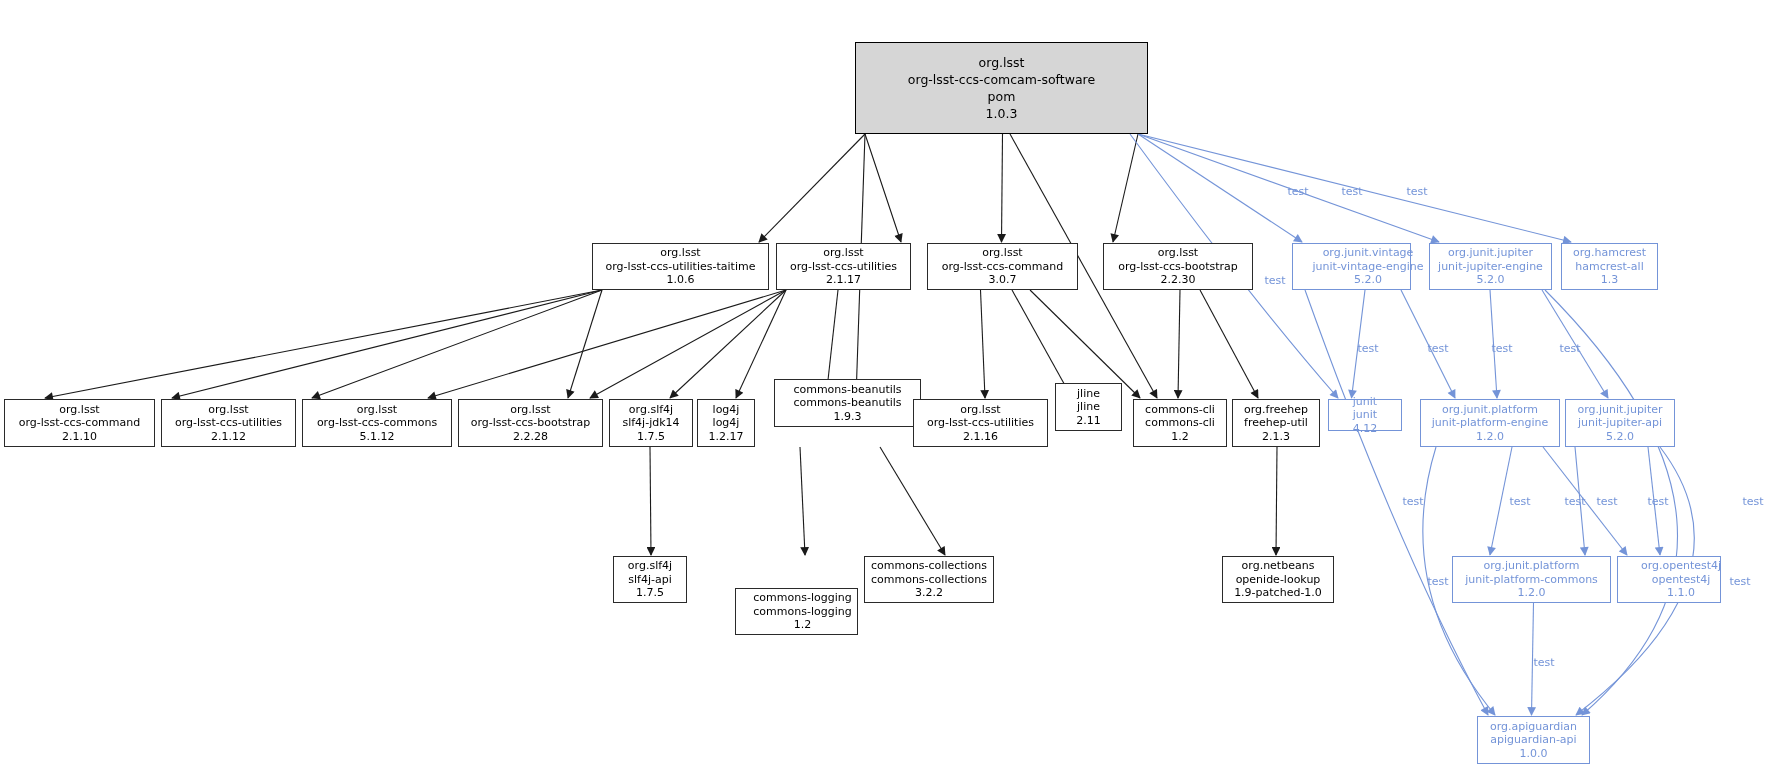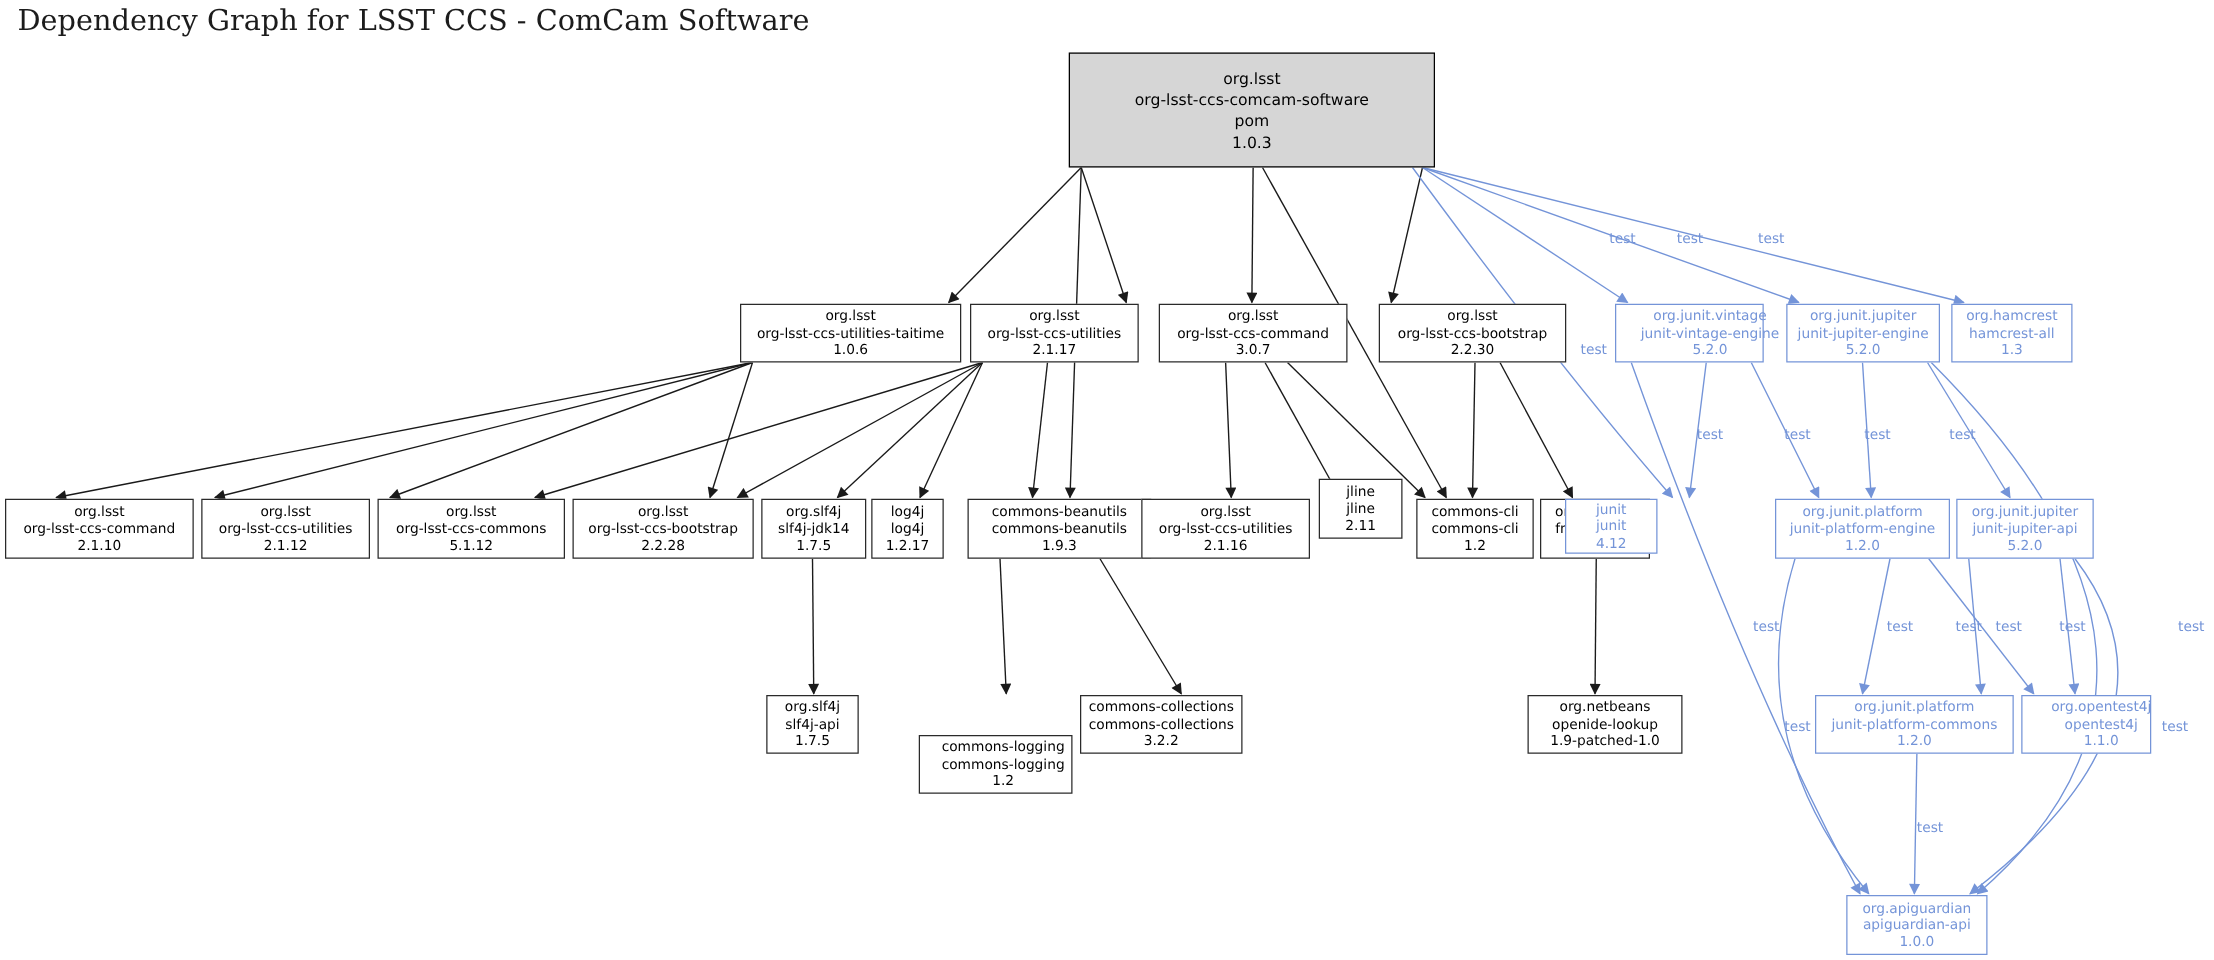--- a/index.html
+++ b/index.html
@@ -65,21 +65,20 @@
         <path d="M1512,447 L1490,555" fill="none" stroke="#7494d8" stroke-width="1.1" marker-end="url(#arrow-blue)"></path>
         <path d="M1575,447 L1585,555" fill="none" stroke="#7494d8" stroke-width="1.1" marker-end="url(#arrow-blue)"></path>
         <path d="M1543,447 L1627,555" fill="none" stroke="#7494d8" stroke-width="1.1" marker-end="url(#arrow-blue)"></path>
         <path d="M1648,447 L1660,555" fill="none" stroke="#7494d8" stroke-width="1.1" marker-end="url(#arrow-blue)"></path>
         <path d="M1660,447 Q1758,575 1576,715" fill="none" stroke="#7494d8" stroke-width="1.1" marker-end="url(#arrow-blue)"></path>
         <path d="M1305,290 Q1396,545 1488,715" fill="none" stroke="#7494d8" stroke-width="1.1" marker-end="url(#arrow-blue)"></path>
         <path d="M1545,290 Q1790,535 1582,715" fill="none" stroke="#7494d8" stroke-width="1.1" marker-end="url(#arrow-blue)"></path>
         <path d="M1533.5,603 L1531.5,715" fill="none" stroke="#7494d8" stroke-width="1.1" marker-end="url(#arrow-blue)"></path>
       </g>
   </svg>
-  <h1 id="title">Dependency Graph for LSST CCS - ComCam Software</h1>
   <div id="nodes">
       <div class="node root" style="left: 855px; top: 42px; width: 293px; height: 92px;">
         <div>org.lsst</div>
         <div>org-lsst-ccs-comcam-software</div>
         <div>pom</div>
         <div>1.0.3</div>
       </div>
       <div class="node black" style="left: 592px; top: 243px; width: 177px; height: 47px;">
         <div>org.lsst</div>
         <div>org-lsst-ccs-utilities-taitime</div>
@@ -138,21 +137,21 @@
       <div class="node black" style="left: 609px; top: 399px; width: 84px; height: 48px;">
         <div>org.slf4j</div>
         <div>slf4j-jdk14</div>
         <div>1.7.5</div>
       </div>
       <div class="node black" style="left: 697px; top: 399px; width: 58px; height: 48px;">
         <div>log4j</div>
         <div>log4j</div>
         <div>1.2.17</div>
       </div>
-      <div class="node black" style="left: 774px; top: 399px; width: 147px; height: 48px;">
+      <div class="node black" style="left: 774px; top: 379px; width: 147px; height: 48px;">
         <div>commons-beanutils</div>
         <div>commons-beanutils</div>
         <div>1.9.3</div>
       </div>
       <div class="node black" style="left: 913px; top: 399px; width: 135px; height: 48px;">
         <div>org.lsst</div>
         <div>org-lsst-ccs-utilities</div>
         <div>2.1.16</div>
       </div>
       <div class="node black" style="left: 1055px; top: 383px; width: 67px; height: 48px;">
@@ -163,21 +162,21 @@
       <div class="node black" style="left: 1133px; top: 399px; width: 94px; height: 48px;">
         <div>commons-cli</div>
         <div>commons-cli</div>
         <div>1.2</div>
       </div>
       <div class="node black" style="left: 1232px; top: 399px; width: 88px; height: 48px;">
         <div>org.freehep</div>
         <div>freehep-util</div>
         <div>2.1.3</div>
       </div>
-      <div class="node blue" style="left: 1252px; top: 399px; width: 74px; height: 44px;">
+      <div class="node blue" style="left: 1328px; top: 399px; width: 74px; height: 32px;">
         <div>junit</div>
         <div>junit</div>
         <div>4.12</div>
       </div>
       <div class="node blue" style="left: 1420px; top: 399px; width: 140px; height: 48px;">
         <div>org.junit.platform</div>
         <div>junit-platform-engine</div>
         <div>1.2.0</div>
       </div>
       <div class="node blue" style="left: 1565px; top: 399px; width: 110px; height: 48px;">
@@ -193,21 +192,21 @@
       <div class="node black" style="left: 735px; top: 588px; width: 123px; height: 47px; padding-left: 12px;">
         <div>commons-logging</div>
         <div>commons-logging</div>
         <div>1.2</div>
       </div>
       <div class="node black" style="left: 864px; top: 556px; width: 130px; height: 47px;">
         <div>commons-collections</div>
         <div>commons-collections</div>
         <div>3.2.2</div>
       </div>
-      <div class="node black" style="left: 1222px; top: 556px; width: 124px; height: 47px;">
+      <div class="node black" style="left: 1222px; top: 556px; width: 112px; height: 47px;">
         <div>org.netbeans</div>
         <div>openide-lookup</div>
         <div>1.9-patched-1.0</div>
       </div>
       <div class="node blue" style="left: 1452px; top: 556px; width: 159px; height: 47px;">
         <div>org.junit.platform</div>
         <div>junit-platform-commons</div>
         <div>1.2.0</div>
       </div>
       <div class="node blue" style="left: 1617px; top: 556px; width: 104px; height: 47px; padding-left: 24px;">

